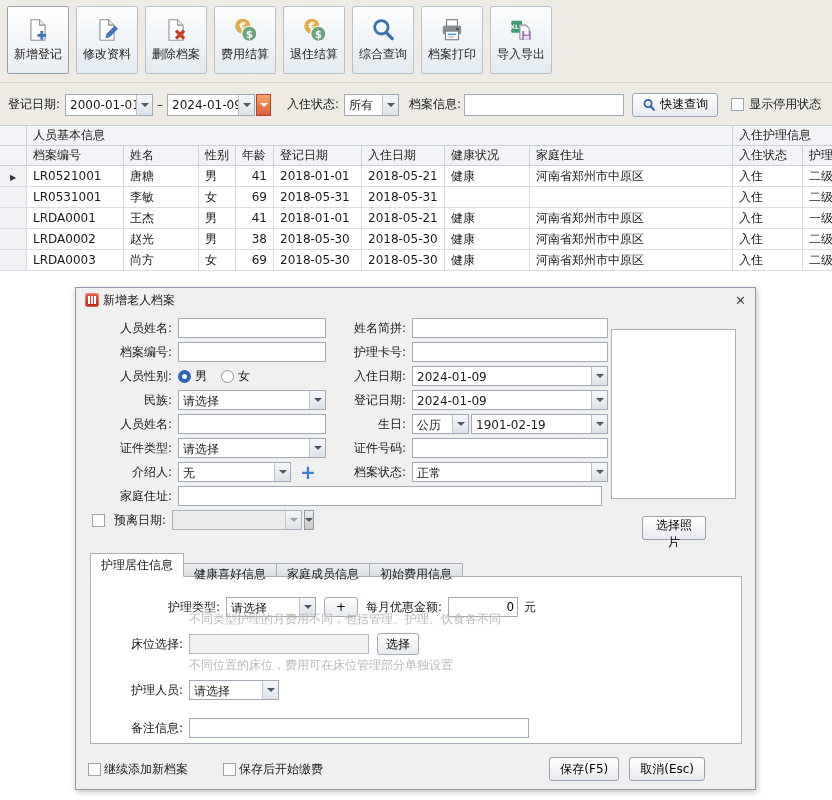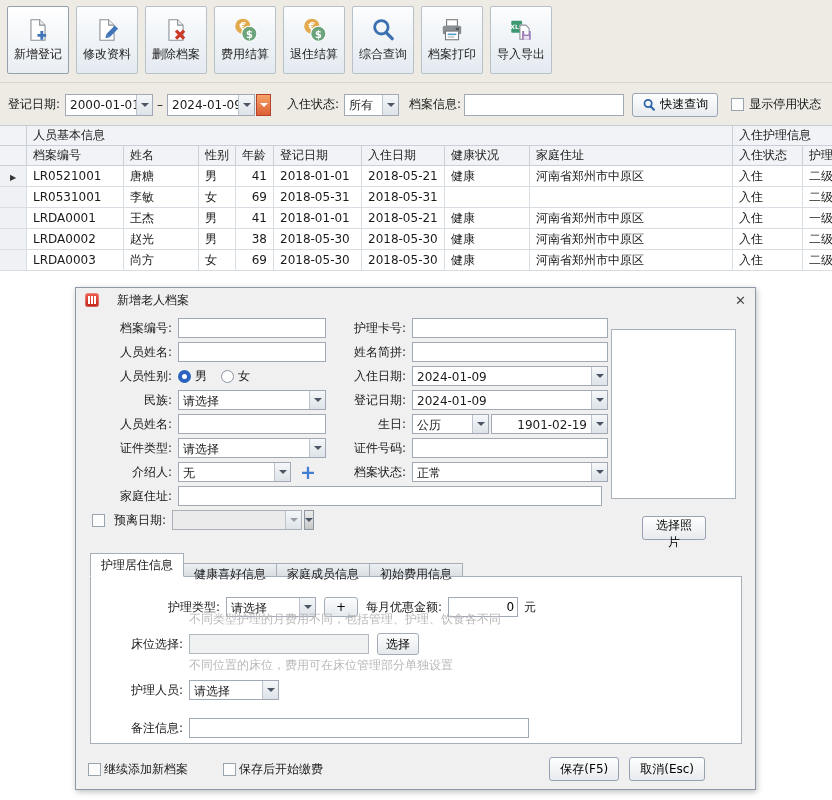--- a/index.html
+++ b/index.html
@@ -51,21 +51,21 @@
   .w0{width:97px}.w1{width:75px}.w2{width:37px}.w3{width:38px}.w4{width:88px}.w5{width:83px}
   .w6{width:85px}.w7{width:203px}.w8{width:70px}.w9{width:68px}
   .g-left{width:706px}.g-right{width:167px}
   .num { text-align:right; padding:0 6px 0 0; }
   .selcell { background:#f0f1f4; }
   .rowmark { font-size:8px; color:#333; line-height:21px; }
 
   
   .dialog { position:absolute; left:75px; top:287px; width:681px; height:503px;
             background:#f0f0f0; border:1px solid #8d99a9; box-shadow:1px 2px 6px rgba(0,0,0,.25); }
-  .dlg-title { height:24px; display:flex; align-items:center; padding:0 9px; gap:18px;justify-content:center; }
+  .dlg-title { height:24px; display:flex; align-items:center; padding:0 9px; gap:4px;justify-content:center; }
   .app-ico { width:14px; height:14px; border-radius:3px; flex:none;
              background:linear-gradient(#e9604f,#c22415);
              box-shadow:inset 0 0 0 1px rgba(255,255,255,.25);
              position:relative; }
   .app-ico::after { content:""; position:absolute; left:3px; top:3px; width:8px; height:8px;
              background:linear-gradient(90deg,#fff 0 2px,transparent 2px 3px,#fff 3px 5px,transparent 5px 6px,#fff 6px 8px); }
   .dlg-close { margin-left:auto; color:#4a4a4a; font-size:13px; font-weight:bold; cursor:pointer; }
 
   .dlg-form { position:absolute; left:10px; top:30px; width:525px; }
   .frow { display:flex; align-items:center; height:20px; margin-bottom:4px; }
@@ -323,35 +323,35 @@
 
 <div class="dialog">
   <div class="dlg-title">
     <span class="app-ico"></span>
     <span>新增老人档案</span>
     <span class="dlg-close">✕</span>
   </div>
 
   <div class="dlg-form">
     <div class="frow">
+      <span class="lab l1">人员姓名:</span>
+      <span class="f1">
+          <input class="txt full" value="" style="">
+        </span>
+      <span class="lab l2">姓名简拼:</span>
+      <span class="f2">
+          <input class="txt full" value="" style="">
+        </span>
+    </div>
+    <div class="frow">
       <span class="lab l1">档案编号:</span>
       <span class="f1">
           <input class="txt full" value="" style="">
         </span>
       <span class="lab l2">护理卡号:</span>
-      <span class="f2">
-          <input class="txt full" value="" style="">
-        </span>
-    </div>
-    <div class="frow">
-      <span class="lab l1">人员姓名:</span>
-      <span class="f1">
-          <input class="txt full" value="" style="">
-        </span>
-      <span class="lab l2">姓名简拼:</span>
       <span class="f2">
           <input class="txt full" value="" style="">
         </span>
     </div>
     <div class="frow">
       <span class="lab l1">人员性别:</span>
       <span class="f1">
         <span class="radio sel"></span>
         <span class="rlbl">男</span>
         <span class="radio"></span>
@@ -387,27 +387,27 @@
           </span>
         </span>
     </div>
     <div class="frow">
       <span class="lab l1">人员姓名:</span>
       <span class="f1">
           <input class="txt full" value="" style="">
         </span>
       <span class="lab l2">生日:</span>
       <span class="f2">
-        <span class="combo" style="width:77px;">
+        <span class="combo" style="width:57px;">
           <span class="ct">公历</span>
           <span class="cb">
               <span class="arr"></span>
             </span>
           </span>
-        <span class="combo" style="flex:1;margin-left:2px;text-align:right;">
+        <span class="combo" style="flex:1;margin-left:2px;">
           <span class="ct">1901-02-19</span>
           <span class="cb">
               <span class="arr"></span>
             </span>
           </span>
       </span>
     </div>
     <div class="frow">
       <span class="lab l1">证件类型:</span>
       <span class="f1">

